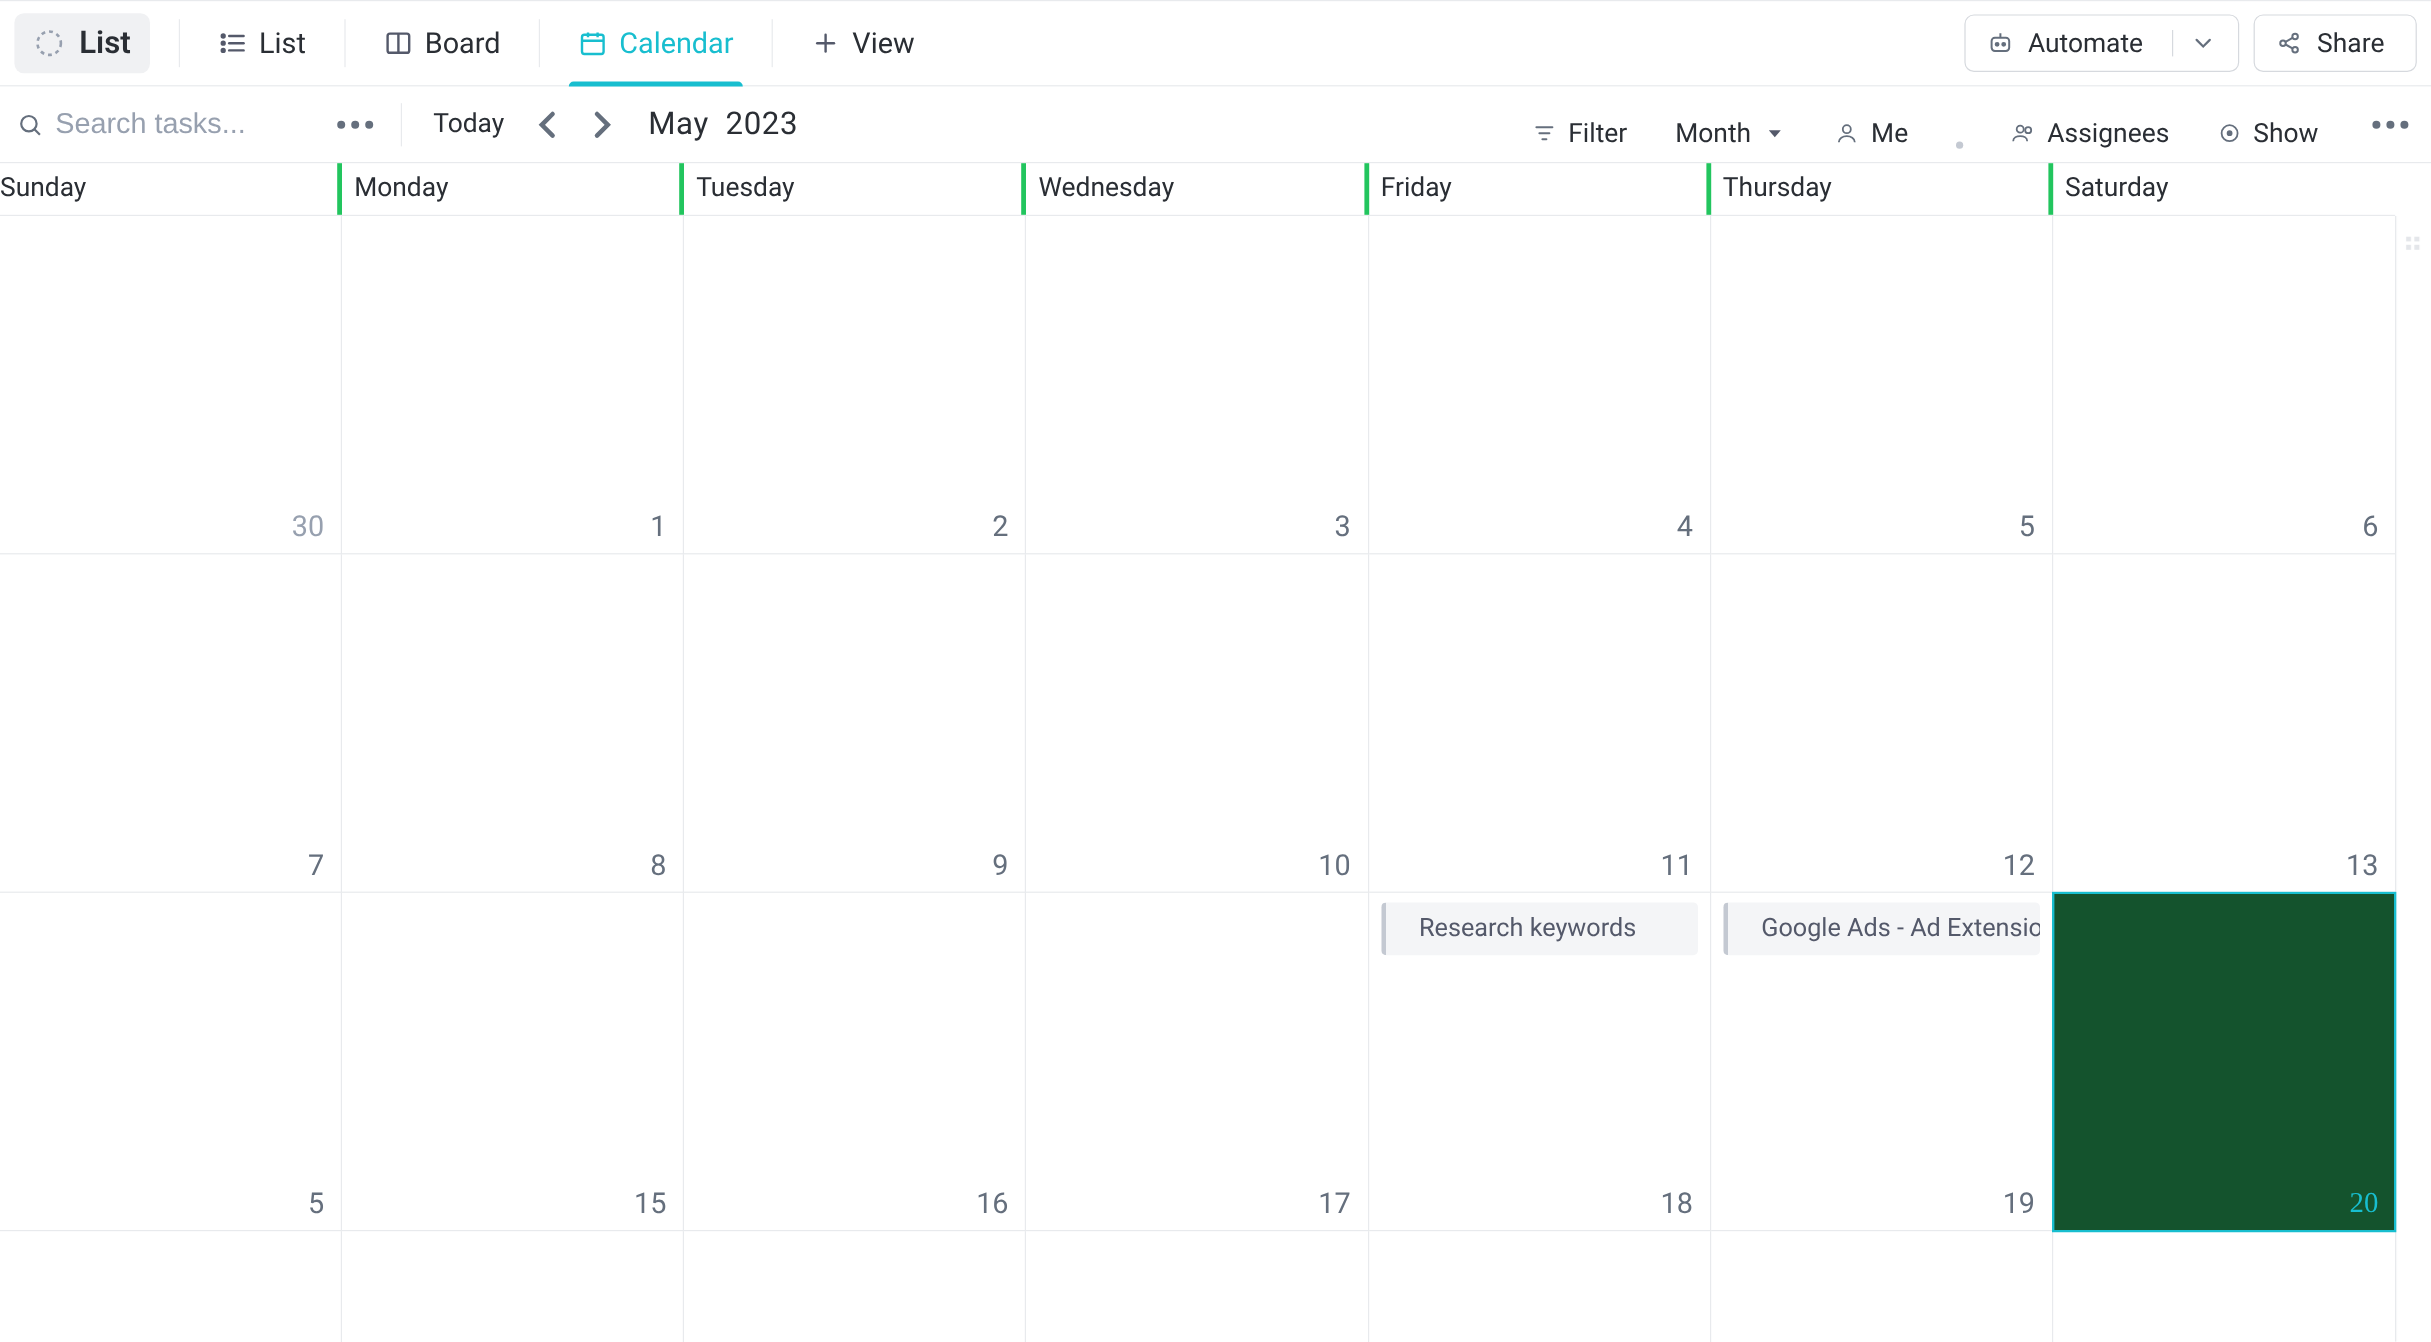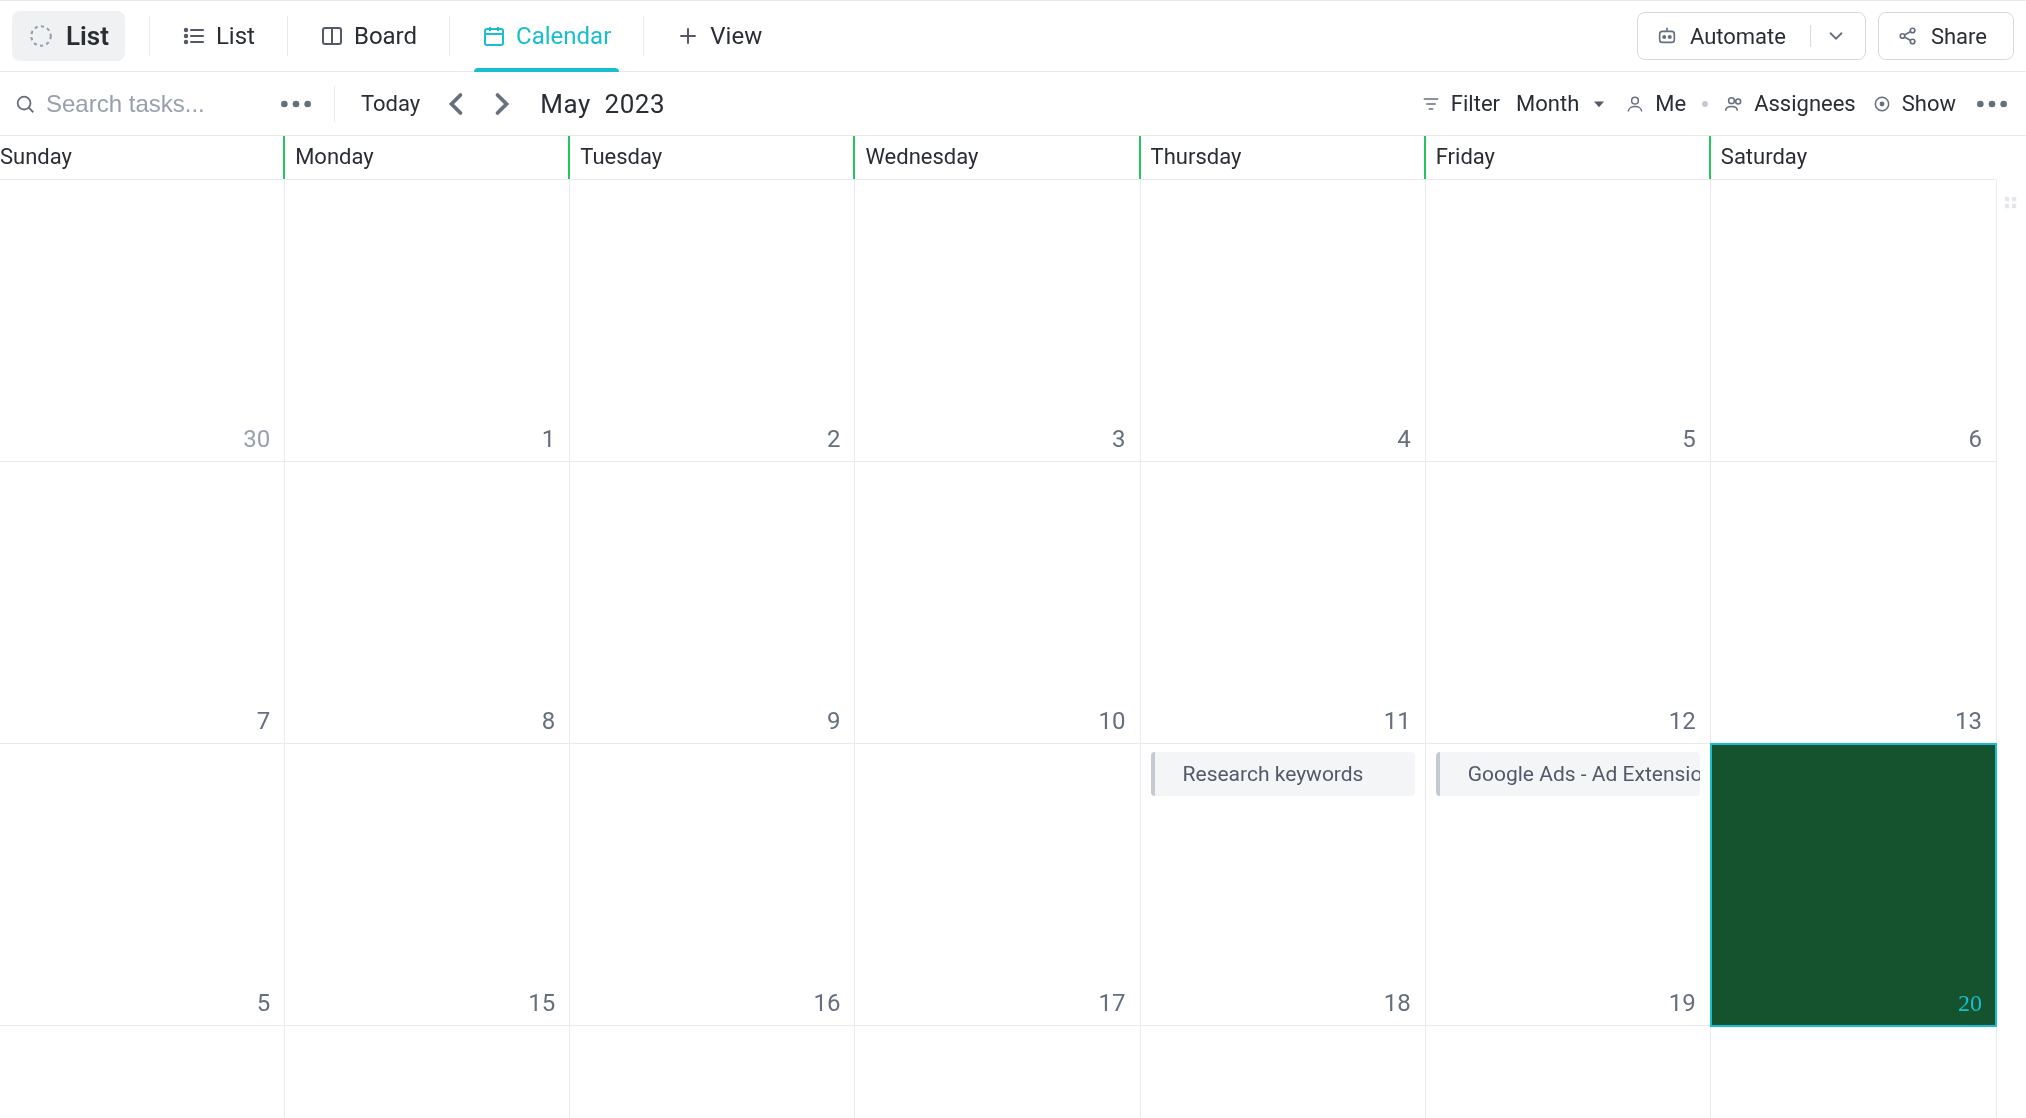--- a/index.html
+++ b/index.html
@@ -80,31 +80,31 @@
     }
     .search-input::placeholder { color:#97a0af; }
     .dots-btn { display:flex;align-items:center;justify-content:center;width:40px;height:40px;cursor:pointer;color:#656f7d;}
 
     .fb-sep { width:1px; height:36px; background:#e8eaed; margin:0 8px; }
 
     .today-btn { font-size:22px; color:#2a2e34; padding:0 8px; cursor:pointer;}
     .nav-arrow { width:36px;height:36px; display:flex;align-items:center;justify-content:center;cursor:pointer;color:#656f7d;}
     .month-title { font-size:26px; color:#2a2e34; margin-left:10px; letter-spacing:0.5px;}
 
-    .filterbar-right { margin-left:auto; display:flex; align-items:center; gap:16px; }
+    .filterbar-right { margin-left:auto; display:flex; align-items:flex-end; gap:40px; }
     .pill { display:flex;align-items:center;gap:10px;font-size:22px;color:#2a2e34;cursor:pointer;}
     .pill .ic { width:20px;height:20px;color:#656f7d;display:flex;}
     .tiny-dot { width:6px;height:6px;border-radius:50%;background:#c4c9d2; }
 
     
     .calendar { width:100%; }
     .cal-head { display:grid; grid-template-columns: repeat(7, 1fr); height:44px; border-bottom:1px solid #e8eaed; margin-right:30px;}
     .cal-head div {
       padding:8px 0 0 10px; font-size:22px; color:#2a2e34;
-      border-right:2px solid #22c55e;
+      border-right:4px solid #22c55e;
     }
     .cal-head div:first-child { border-left:none; padding-left:0;}
     .cal-head div:last-child { border-right:none; }
 
     .cal-body { display:grid; grid-template-columns: repeat(7, 1fr); margin-right:30px;}
     .cell {
       height:282px; position:relative;
       border-right:1px solid #e8eaed; border-bottom:1px solid #e8eaed;
     }
     .cell:nth-child(7n){ border-right:none; }
@@ -333,22 +333,22 @@
     </div>
   </div>
 </div>
 
 <div class="calendar">
   <div class="cal-head" id="cal-head">
       <div>Sunday</div>
       <div>Monday</div>
       <div>Tuesday</div>
       <div>Wednesday</div>
+      <div>Friday</div>
       <div>Thursday</div>
-      <div>Friday</div>
       <div>Saturday</div>
     </div>
   <div class="cal-body" id="cal-body">
       <div class="cell">
         <div class="daynum muted">30</div>
       </div>
       <div class="cell">
         <div class="daynum">1</div>
       </div>
       <div class="cell">

